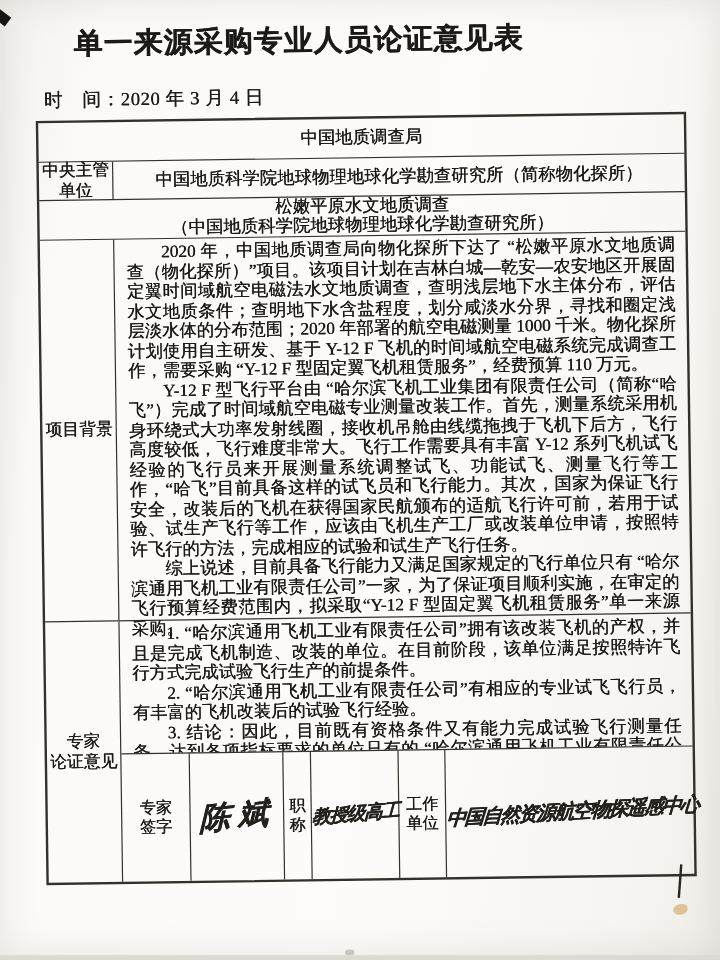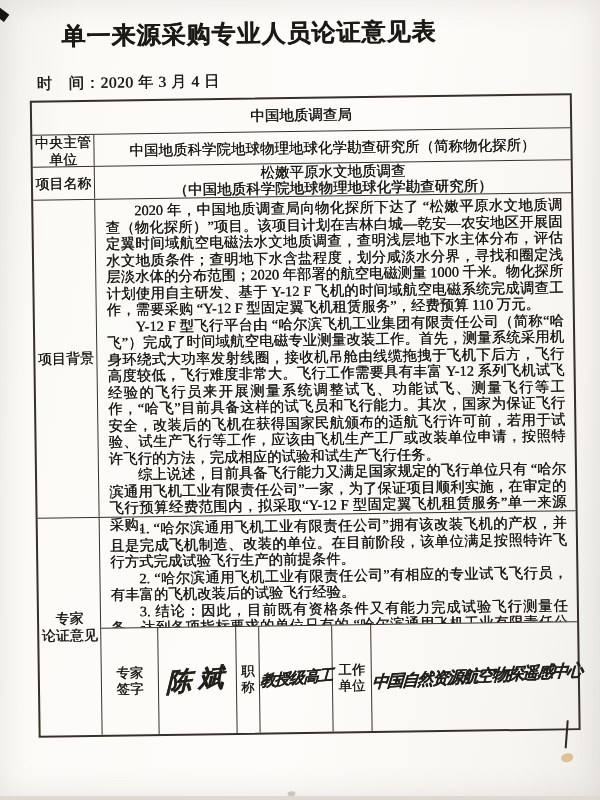--- a/index.html
+++ b/index.html
@@ -79,21 +79,20 @@
         <div class="vcell vcenter">中国地质调查局</div>
       </div>
 
       <div class="trow" style="height:32px">
         <div class="lcell pre">中央主管
 单位</div>
         <div class="vcell vcenter">中国地质科学院地球物理地球化学勘查研究所（简称物化探所）</div>
       </div>
 
       <div class="trow" style="height:33px">
-        <div class="lcell">项目名称</div>
         <div class="vcell vcenter pre">松嫩平原水文地质调查
 （中国地质科学院地球物理地球化学勘查研究所）</div>
       </div>
 
       <div class="trow" style="height:318px">
         <div class="lcell">项目背景</div>
         <div class="vcell body">
           <p>2020 年，中国地质调查局向物化探所下达了 “松嫩平原水文地质调查（物化探所）”项目。该项目计划在吉林白城—乾安—农安地区开展固定翼时间域航空电磁法水文地质调查，查明浅层地下水主体分布，评估水文地质条件；查明地下水含盐程度，划分咸淡水分界，寻找和圈定浅层淡水体的分布范围；2020 年部署的航空电磁测量 1000 千米。物化探所计划使用自主研发、基于 Y-12 F 飞机的时间域航空电磁系统完成调查工作，需要采购 “Y-12 F 型固定翼飞机租赁服务”，经费预算 110 万元。</p>
           <p>Y-12 F 型飞行平台由 “哈尔滨飞机工业集团有限责任公司（简称“哈飞”）完成了时间域航空电磁专业测量改装工作。首先，测量系统采用机身环绕式大功率发射线圈，接收机吊舱由线缆拖拽于飞机下后方，飞行高度较低，飞行难度非常大。飞行工作需要具有丰富 Y-12 系列飞机试飞经验的飞行员来开展测量系统调整试飞、功能试飞、测量飞行等工作，“哈飞”目前具备这样的试飞员和飞行能力。其次，国家为保证飞行安全，改装后的飞机在获得国家民航颁布的适航飞行许可前，若用于试验、试生产飞行等工作，应该由飞机生产工厂或改装单位申请，按照特许飞行的方法，完成相应的试验和试生产飞行任务。</p>
           <p>综上说述，目前具备飞行能力又满足国家规定的飞行单位只有 “哈尔滨通用飞机工业有限责任公司”一家，为了保证项目顺利实施，在审定的飞行预算经费范围内，拟采取“Y-12 F 型固定翼飞机租赁服务”单一来源采购。</p>

